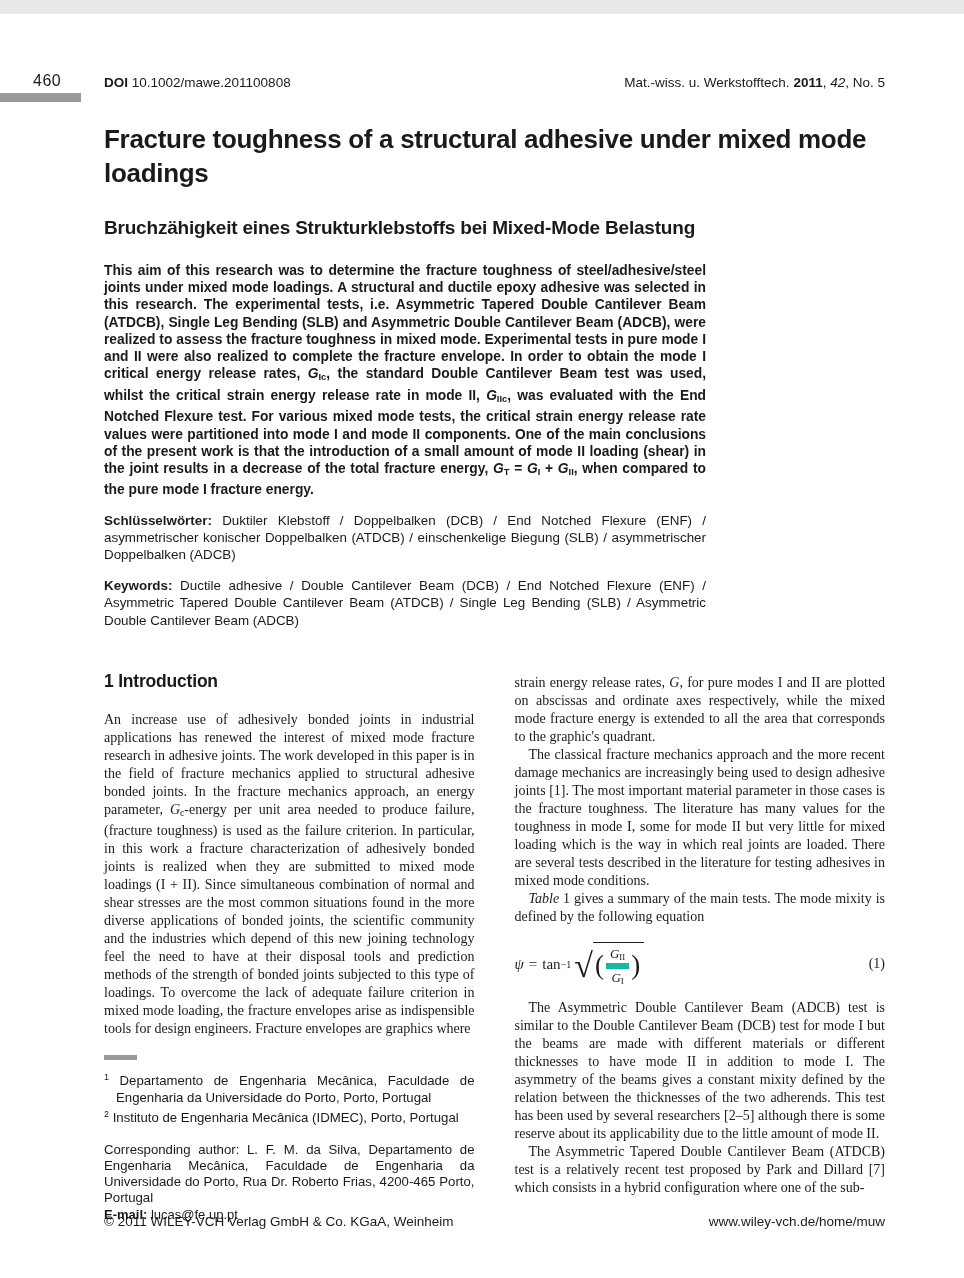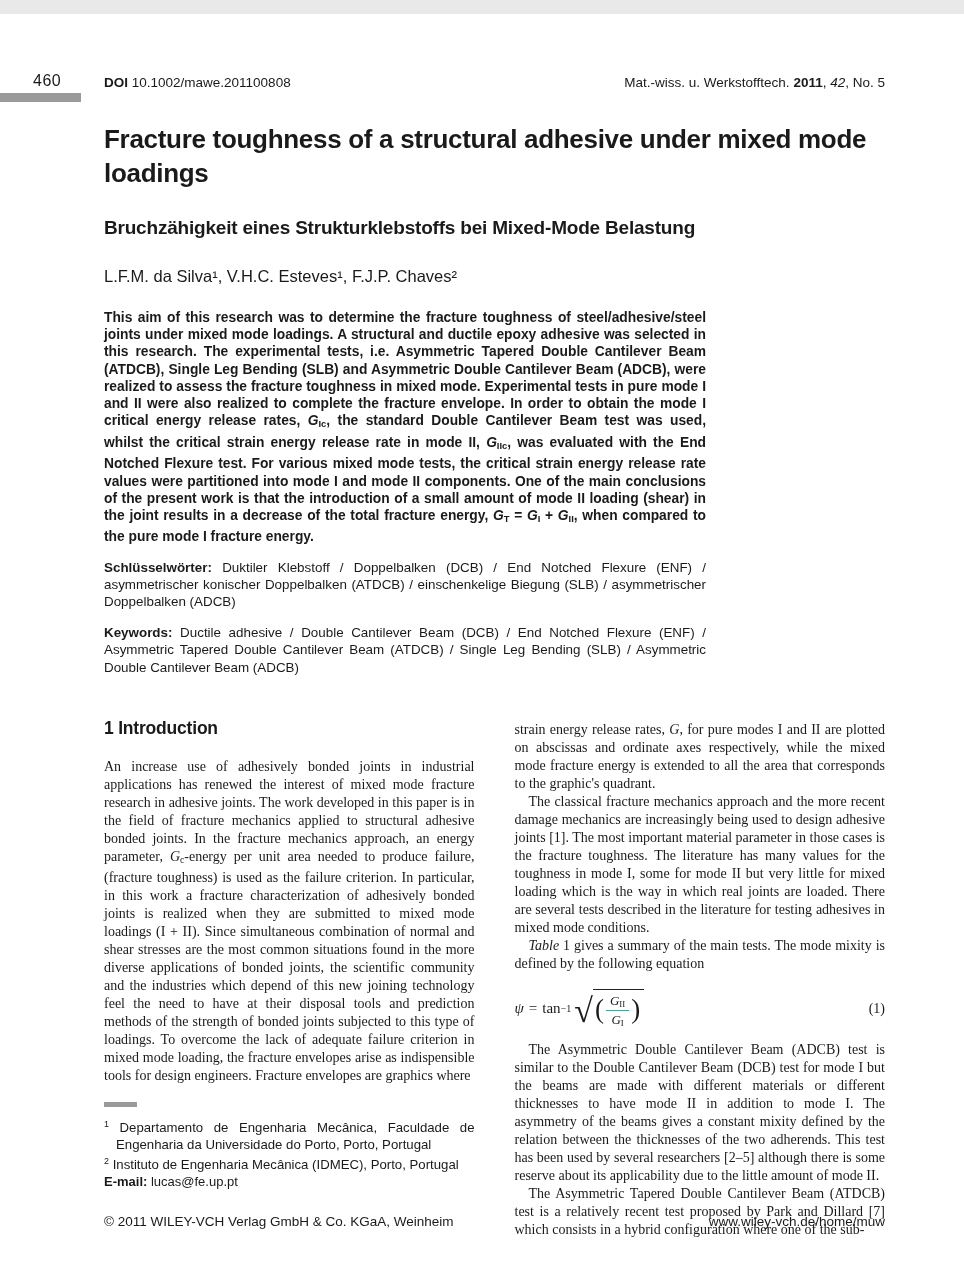--- a/index.html
+++ b/index.html
@@ -73,21 +73,21 @@
   .eq-psi { font-style:italic; }
   .eq-eq { padding:0 5px; }
   .eq-sup { font-size:10px; vertical-align:6px; }
   .eq-radical { font-size:34px; font-weight:normal; line-height:0.9; margin-left:3px; transform:translateY(2px); }
   .eq-radicand {
     border-top:1.5px solid #222;
     display:inline-flex; align-items:center; padding:3px 4px 0 2px;
   }
   .eq-paren { font-size:27px; font-weight:300; line-height:1; transform:translateY(-1px); }
   .frac { display:inline-flex; flex-direction:column; align-items:center; margin:0 2px; font-size:13px; }
-  .frac .num { border-bottom:1px solid #14b8a6; padding:0 4px 1px; }
+  .frac .num { border-bottom:6px solid #14b8a6; padding:0 4px 1px; }
   .frac .den { padding-top:1px; }
   .eq-number { position:absolute; right:0; font-size:14px; }
   
   .footnote-block { margin-top:17px; }
   .fn-bar { width:33px; height:5px; background:#9a9a9a; margin-bottom:9px; }
   .fn {
     font-size:13.2px; line-height:16.2px; text-align:justify;
     padding-left:12px; text-indent:-12px;
   }
   .fn sup { font-size:9px; }
@@ -110,38 +110,38 @@
     <div class="pagenum">460</div>
     <div class="pagenum-bar"></div>
     <div class="doi"><b>DOI</b><span> 10.1002/mawe.201100808</span></div>
     <div class="journal-ref"><span>Mat.-wiss. u. Werkstofftech. </span><span class="r-b">2011</span><span>, </span><span class="r-i">42</span><span>, No. 5</span></div>
   </div>
 
   <div class="main">
 
     <h1 class="title">Fracture toughness of a structural adhesive under mixed mode loadings</h1>
     <h2 class="subtitle">Bruchzähigkeit eines Strukturklebstoffs bei Mixed-Mode Belastung</h2>
-    <div class="authors">L.F.M. da Silva¹, V.H.C. Esteves¹, F.J.P. Chaves²</div>
 
     <p class="abstract"><span>This aim of this research was to determine the fracture toughness of steel/adhesive/steel joints under mixed mode loadings. A structural and ductile epoxy adhesive was selected in this research. The experimental tests, i.e. Asymmetric Tapered Double Cantilever Beam (ATDCB), Single Leg Bending (SLB) and Asymmetric Double Cantilever Beam (ADCB), were realized to assess the fracture toughness in mixed mode. Experimental tests in pure mode I and II were also realized to complete the fracture envelope. In order to obtain the mode I critical energy release rates, </span><span class="r-v">G</span><span class="r-sub">Ic</span><span>, the standard Double Cantilever Beam test was used, whilst the critical strain energy release rate in mode II, </span><span class="r-v">G</span><span class="r-sub">IIc</span><span>, was evaluated with the End Notched Flexure test. For various mixed mode tests, the critical strain energy release rate values were partitioned into mode I and mode II components. One of the main conclusions of the present work is that the introduction of a small amount of mode II loading (shear) in the joint results in a decrease of the total fracture energy, </span><span class="r-v">G</span><span class="r-sub">T</span><span> = </span><span class="r-v">G</span><span class="r-sub">I</span><span> + </span><span class="r-v">G</span><span class="r-sub">II</span><span>, when compared to the pure mode I fracture energy.</span></p>
 
     <p class="kw"><b>Schlüsselwörter:</b><span> Duktiler Klebstoff / Doppelbalken (DCB) / End Notched Flexure (ENF) / asymmetrischer konischer Doppelbalken (ATDCB) / einschenkelige Biegung (SLB) / asymmetrischer Doppelbalken (ADCB)</span></p>
 
     <p class="kw"><b>Keywords:</b><span> Ductile adhesive / Double Cantilever Beam (DCB) / End Notched Flexure (ENF) / Asymmetric Tapered Double Cantilever Beam (ATDCB) / Single Leg Bending (SLB) / Asymmetric Double Cantilever Beam (ADCB)</span></p>
 
     <div class="columns">
 
       <div class="col col-left">
         <h3 class="sec-heading">1 Introduction</h3>
         <p class="body-par"><span>An increase use of adhesively bonded joints in industrial applications has renewed the interest of mixed mode fracture research in adhesive joints. The work developed in this paper is in the field of fracture mechanics applied to structural adhesive bonded joints. In the fracture mechanics approach, an energy parameter, </span><span class="r-v">G</span><span class="r-sub">c</span><span>-energy per unit area needed to produce failure, (fracture toughness) is used as the failure criterion. In particular, in this work a fracture characterization of adhesively bonded joints is realized when they are submitted to mixed mode loadings (I + II). Since simultaneous combination of normal and shear stresses are the most common situations found in the more diverse applications of bonded joints, the scientific community and the industries which depend of this new joining technology feel the need to have at their disposal tools and prediction methods of the strength of bonded joints subjected to this type of loadings. To overcome the lack of adequate failure criterion in mixed mode loading, the fracture envelopes arise as indispensible tools for design engineers. Fracture envelopes are graphics where</span></p>
 
         <div class="footnote-block">
           <div class="fn-bar"></div>
           <p class="fn"><sup>1</sup><span> Departamento de Engenharia Mecânica, Faculdade de Engenharia da Universidade do Porto, Porto, Portugal</span></p>
           <p class="fn"><sup>2</sup><span> Instituto de Engenharia Mecânica (IDMEC), Porto, Portugal</span></p>
+          <p class="corresp">Corresponding author: L. F. M. da Silva, Departamento de Engenharia Mecânica, Faculdade de Engenharia da Universidade do Porto, Rua Dr. Roberto Frias, 4200-465 Porto, Portugal</p>
           <p class="email-line"><b>E-mail:</b><span> lucas@fe.up.pt</span></p>
         </div>
       </div>
 
       <div class="col col-right">
         <p class="body-par first"><span>strain energy release rates, </span><span class="r-v">G</span><span>, for pure modes I and II are plotted on abscissas and ordinate axes respectively, while the mixed mode fracture energy is extended to all the area that corresponds to the graphic's quadrant.</span></p>
         <p class="body-par indent"><span>The classical fracture mechanics approach and the more recent damage mechanics are increasingly being used to design adhesive joints [1]. The most important material parameter in those cases is the fracture toughness. The literature has many values for the toughness in mode I, some for mode II but very little for mixed loading which is the way in which real joints are loaded. There are several tests described in the literature for testing adhesives in mixed mode conditions.</span></p>
         <p class="body-par indent"><span class="r-i">Table</span><span> 1 gives a summary of the main tests. The mode mixity is defined by the following equation</span></p>
 
         <div class="equation-row">

